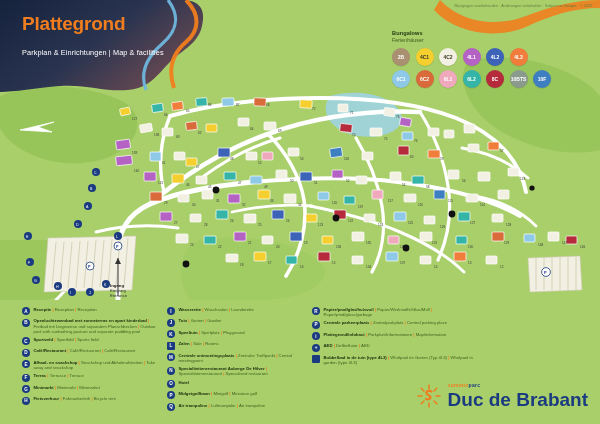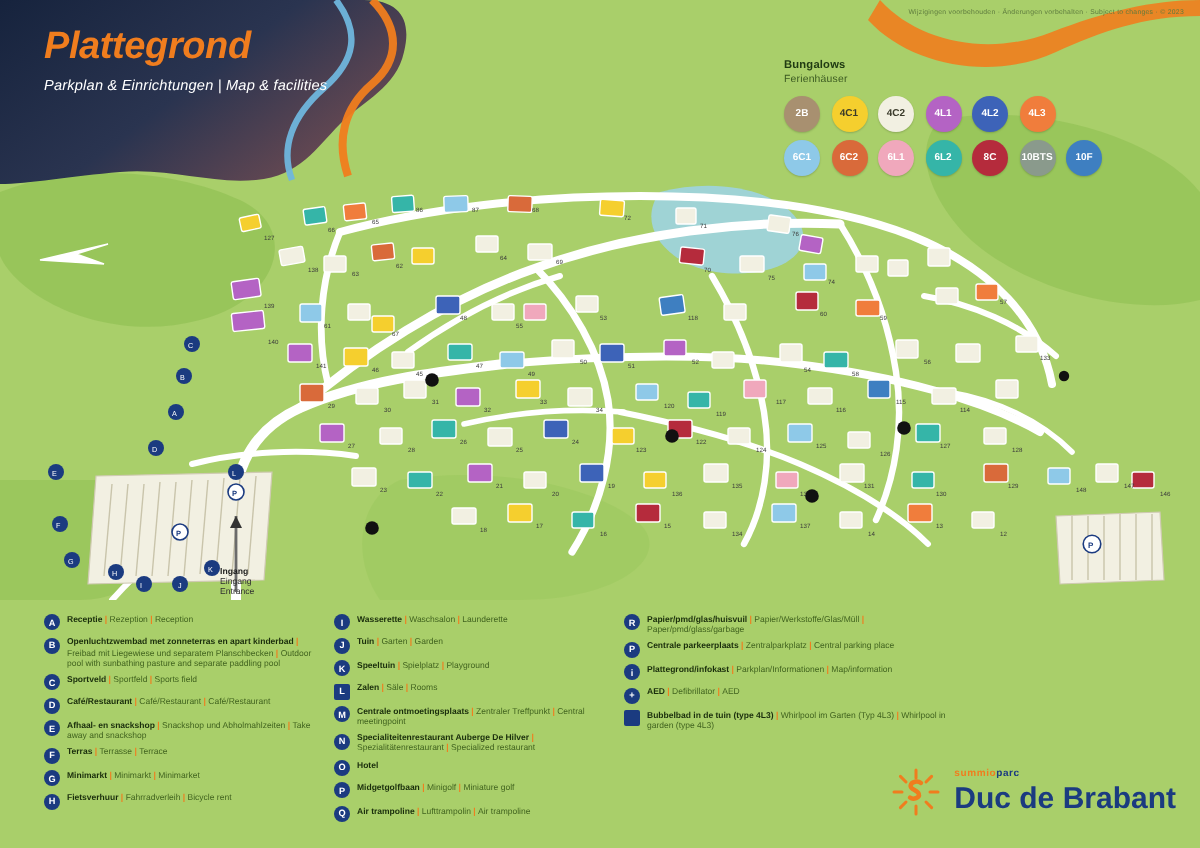--- a/index.html
+++ b/index.html
@@ -23,26 +23,24 @@
   
   .header-panel {
     position: absolute; left: 0; top: 0; width: 252px; height: 92px;
     z-index: 20;
   }
   .header-shape { position: absolute; left: 0; top: 0; }
   .header-text { position: absolute; left: 22px; top: 14px; z-index: 3; }
   .hdr-title {
     color: #f07d1e; font-size: 19px; font-weight: bold; line-height: 20px;
     letter-spacing: -0.2px;
-    font-style: italic;
   }
   .hdr-sub {
-    color: #ffffff; font-size: 7.3px; margin-top: 4px; letter-spacing: 0.1px;
+    color: #ffffff; font-size: 7.3px; margin-top: 14px; letter-spacing: 0.1px;
     white-space: nowrap;
-    font-style: italic;
   }
 
   
   .disclaimer {
     position: absolute; right: 8px; top: 4px; z-index: 25;
     font-size: 3.4px; color: #5d7a3d; letter-spacing: 0.15px; white-space: nowrap;
   }
 
   
   .bung-legend { position: absolute; left: 392px; top: 30px; z-index: 22; }
@@ -90,21 +88,21 @@
 
   
   .brand {
     position: absolute; right: 12px; bottom: 14px; z-index: 30;
     display: flex; align-items: center; gap: 5px;
   }
   .brand-words { line-height: 1; }
   .brand-top { font-size: 5px; font-weight: bold; letter-spacing: 0.3px; }
   .brand-top .s1 { color: #f07d1e; }
   .brand-top .s2 { color: #1b3b80; }
-  .brand-main { font-size: 15px; font-weight: bold; color: #1b3b80; margin-top: 2px; }
+  .brand-main { font-size: 19px; font-weight: bold; color: #1b3b80; margin-top: 2px; }
 
   
   .swoosh { position: absolute; right: 0; bottom: 0; z-index: 10; }
   .compass { position: absolute; left: 18px; top: 118px; z-index: 16; }
 </style>
 </head>
 <body>
 
 <div id="root">
 

